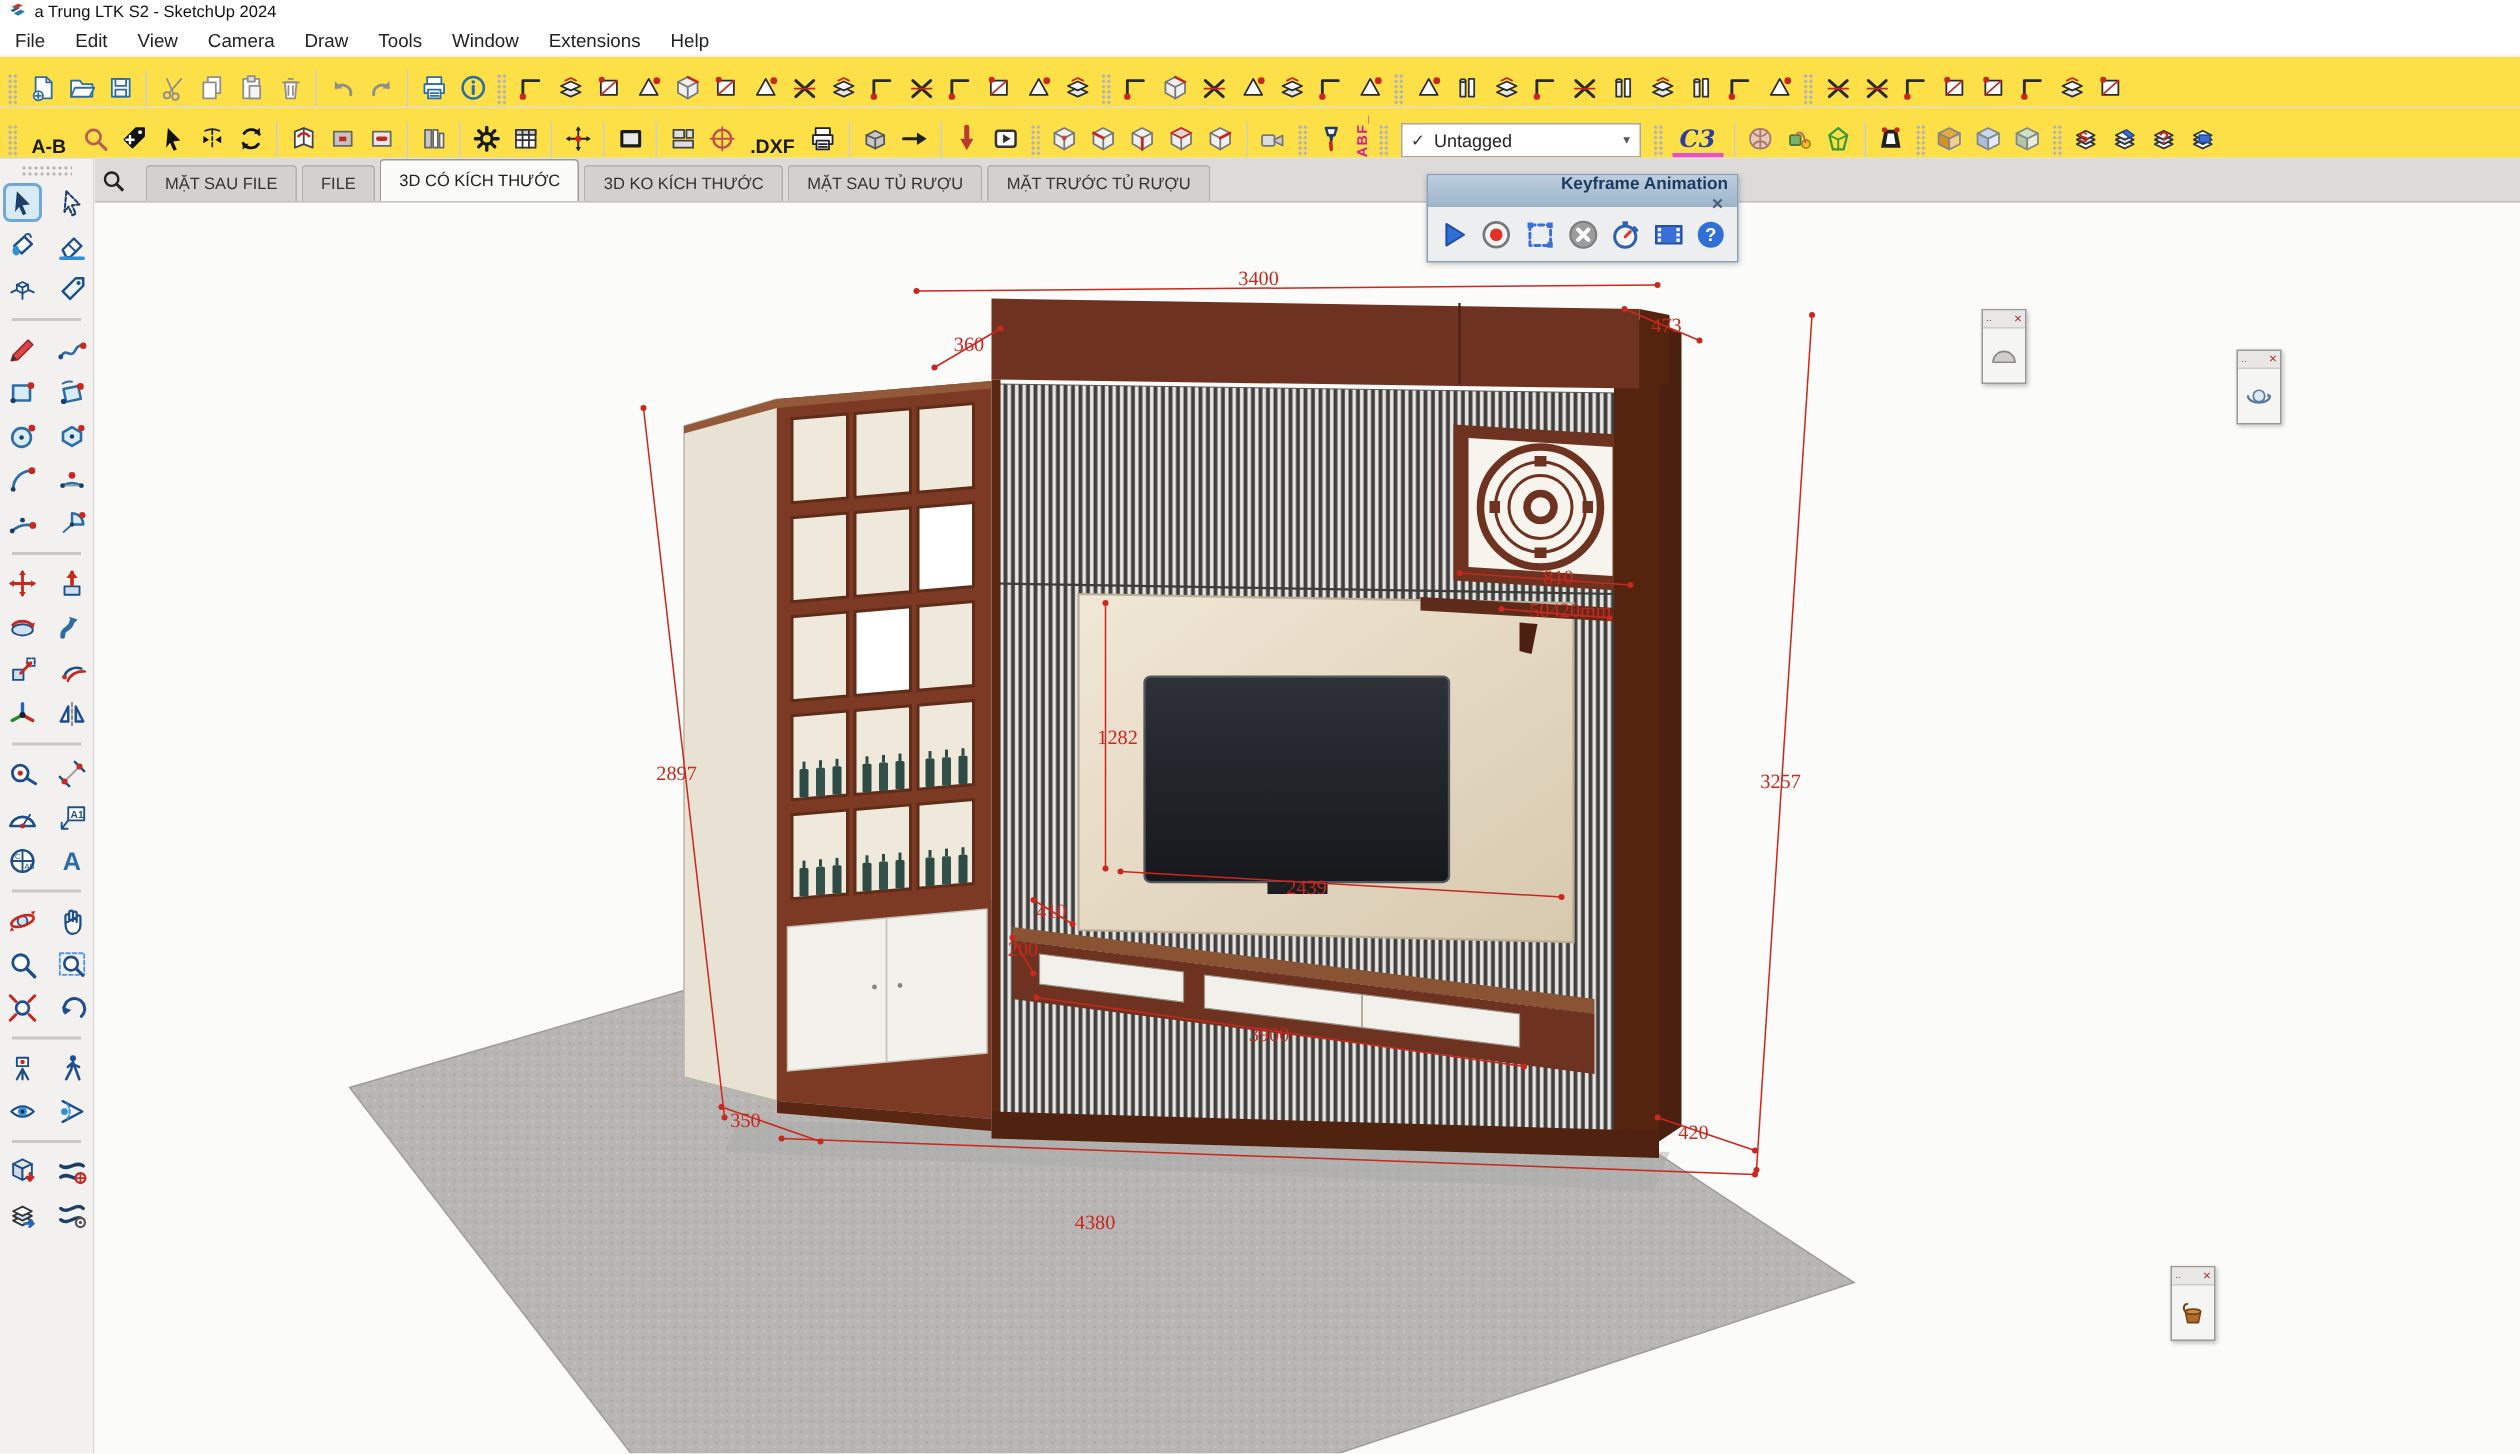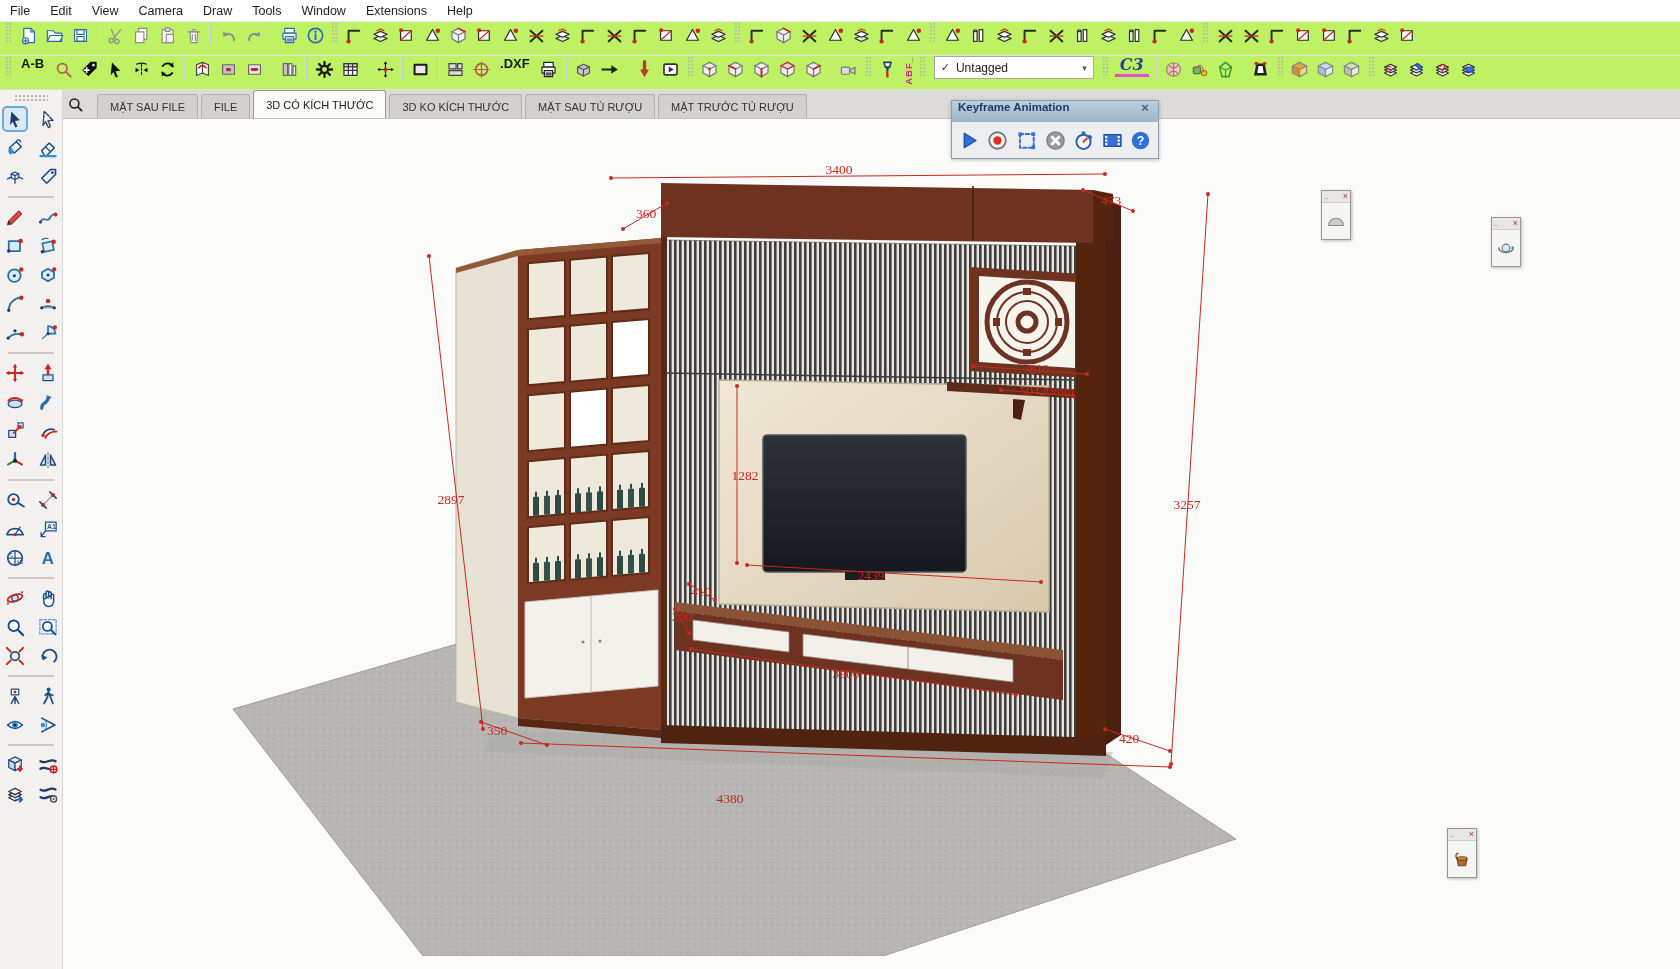--- a/index.html
+++ b/index.html
@@ -6,21 +6,21 @@
   body{width:1680px;height:969px;overflow:hidden;font-family:"Liberation Sans","DejaVu Sans",sans-serif;background:#fff;}
   .app{width:1680px;height:969px;display:flex;flex-direction:column;}
 
   
   .titlebar{height:16px;background:#fff;display:flex;align-items:center;gap:5px;padding-left:5px;font-size:11px;color:#111;flex:0 0 auto;}
   
   .menubar{height:21px;background:#fff;display:flex;align-items:center;font-size:12.5px;color:#222;border-bottom:1px solid #ececec;flex:0 0 auto;}
   .mi{padding:0 10px;height:100%;display:flex;align-items:center;cursor:default;}
 
   
-  .toolbar{height:33px;background:#bef264;display:flex;align-items:flex-start;border-bottom:1px solid #e0dfdd;overflow:hidden;padding-left:2px;flex:0 0 auto;}
+  .toolbar{height:33px;background:#fde047;display:flex;align-items:flex-end;border-bottom:1px solid #e0dfdd;overflow:hidden;padding-left:2px;flex:0 0 auto;}
   .tb-icon{width:26px;height:26px;display:flex;align-items:center;justify-content:center;border-radius:3px;flex:0 0 auto;}
   .tb-sep{width:1px;height:24px;background:#cfcecb;margin:0 4px;flex:0 0 auto;}
   .tb-handle{width:7px;height:22px;margin:0 3px;background-image:radial-gradient(#b5b4b1 1px,transparent 1.1px);background-size:3.5px 3.5px;flex:0 0 auto;}
   .tb-text{font-weight:bold;font-size:13px;color:#1a1a1a;padding:0 6px;flex:0 0 auto;}
   .tb-vtext{writing-mode:vertical-rl;transform:rotate(180deg);font-size:9.5px;font-weight:bold;color:#d81b9a;letter-spacing:1px;flex:0 0 auto;margin:0 2px;}
   .tb-dropdown{width:146px;height:21px;background:#fff;border:1px solid #a8a7a5;display:flex;align-items:center;font-size:12px;color:#222;gap:6px;padding:0 6px;margin:0 5px;flex:0 0 auto;}
   .dd-check{font-size:11px;color:#333;}
   .dd-arrow{margin-left:auto;color:#555;font-size:9px;}
   .c3{font-family:"DejaVu Serif",serif;font-style:italic;font-weight:bold;font-size:16px;color:#2a3f9e;border-bottom:3px solid #e84fd0;padding:0 5px;line-height:1.1;flex:0 0 auto;margin:0 3px;}
 
@@ -38,36 +38,46 @@
   .search-btn{width:24px;height:24px;align-self:center;margin-right:10px;display:flex;align-items:center;justify-content:center;border-radius:3px;}
   .tab{height:23px;padding:0 12px;display:flex;align-items:center;font-size:11px;color:#333;background:#d2d1cf;border:1px solid #b2b1af;border-bottom:none;margin-right:3px;border-radius:3px 3px 0 0;white-space:nowrap;cursor:default;}
   .tab.active{background:#fafaf9;height:27px;color:#222;border-color:#9a9997;}
 
   .scene{position:absolute;inset:0;z-index:1;}
   .scene svg{display:block;}
   .dim{position:absolute;transform:translate(-50%,-55%);color:#c8281e;font-size:13.5px;white-space:nowrap;z-index:3;font-family:Liberation Serif, serif;}
 
   
   .kf-panel{position:absolute;left:888px;top:10px;width:206px;z-index:6;border:1px solid #8aa0b8;background:#edeef0;box-shadow:0 1px 4px rgba(0,0,0,.25);}
-  .kf-title{height:21px;background:linear-gradient(#bccedf,#9db4ca);display:flex;align-items:flex-start;padding:0 6px;font-size:11.5px;font-weight:bold;color:#1c3a5e;}
+  .kf-title{height:21px;background:linear-gradient(#bccedf,#9db4ca);display:flex;align-items:flex-end;padding:0 6px;font-size:11.5px;font-weight:bold;color:#1c3a5e;flex-direction:column;}
   .kf-close{margin-left:auto;color:#44607c;font-size:13px;width:14px;text-align:center;line-height:14px;}
   .kf-body{display:flex;align-items:center;gap:4px;padding:3px 5px;height:30px;}
   .kf-btn{width:26px;height:26px;display:flex;align-items:center;justify-content:center;border-radius:3px;}
 
   
   .fp{position:absolute;width:28px;background:#f5f5f4;border:1px solid #999896;box-shadow:1px 1px 3px rgba(0,0,0,.25);z-index:6;}
   .fp-title{height:11px;display:flex;align-items:center;justify-content:space-between;padding:0 2px;font-size:7px;color:#555;background:#e8e7e5;border-bottom:1px solid #cfcecc;}
   .fp-close{color:#a33;font-size:9px;line-height:9px;}
   .fp-body{height:36px;display:flex;align-items:center;justify-content:center;}
 </style>
 </head>
 <body>
 
 <div class="app">
 
+  <div class="titlebar">
+    <span>
+      <svg viewBox="0 0 14 12" width="13" height="11">
+        <path d="M2 6.5l5-2.8 2 1.1-5 2.8z" fill="#1c5f8f"></path>
+        <path d="M4.5 8.6l5-2.8 3 1.7-5 2.8z" fill="#2e79ab"></path>
+        <path d="M3 4l4.5-2.4 3.5 1.2-4.5 2.5z" fill="#c0392b"></path>
+      </svg>
+    </span>
+    <span>a Trung LTK S2 - SketchUp 2024</span>
+  </div>
 
   <div class="menubar" id="menubar">
       <span class="mi">File</span>
       <span class="mi">Edit</span>
       <span class="mi">View</span>
       <span class="mi">Camera</span>
       <span class="mi">Draw</span>
       <span class="mi">Tools</span>
       <span class="mi">Window</span>
       <span class="mi">Extensions</span>

